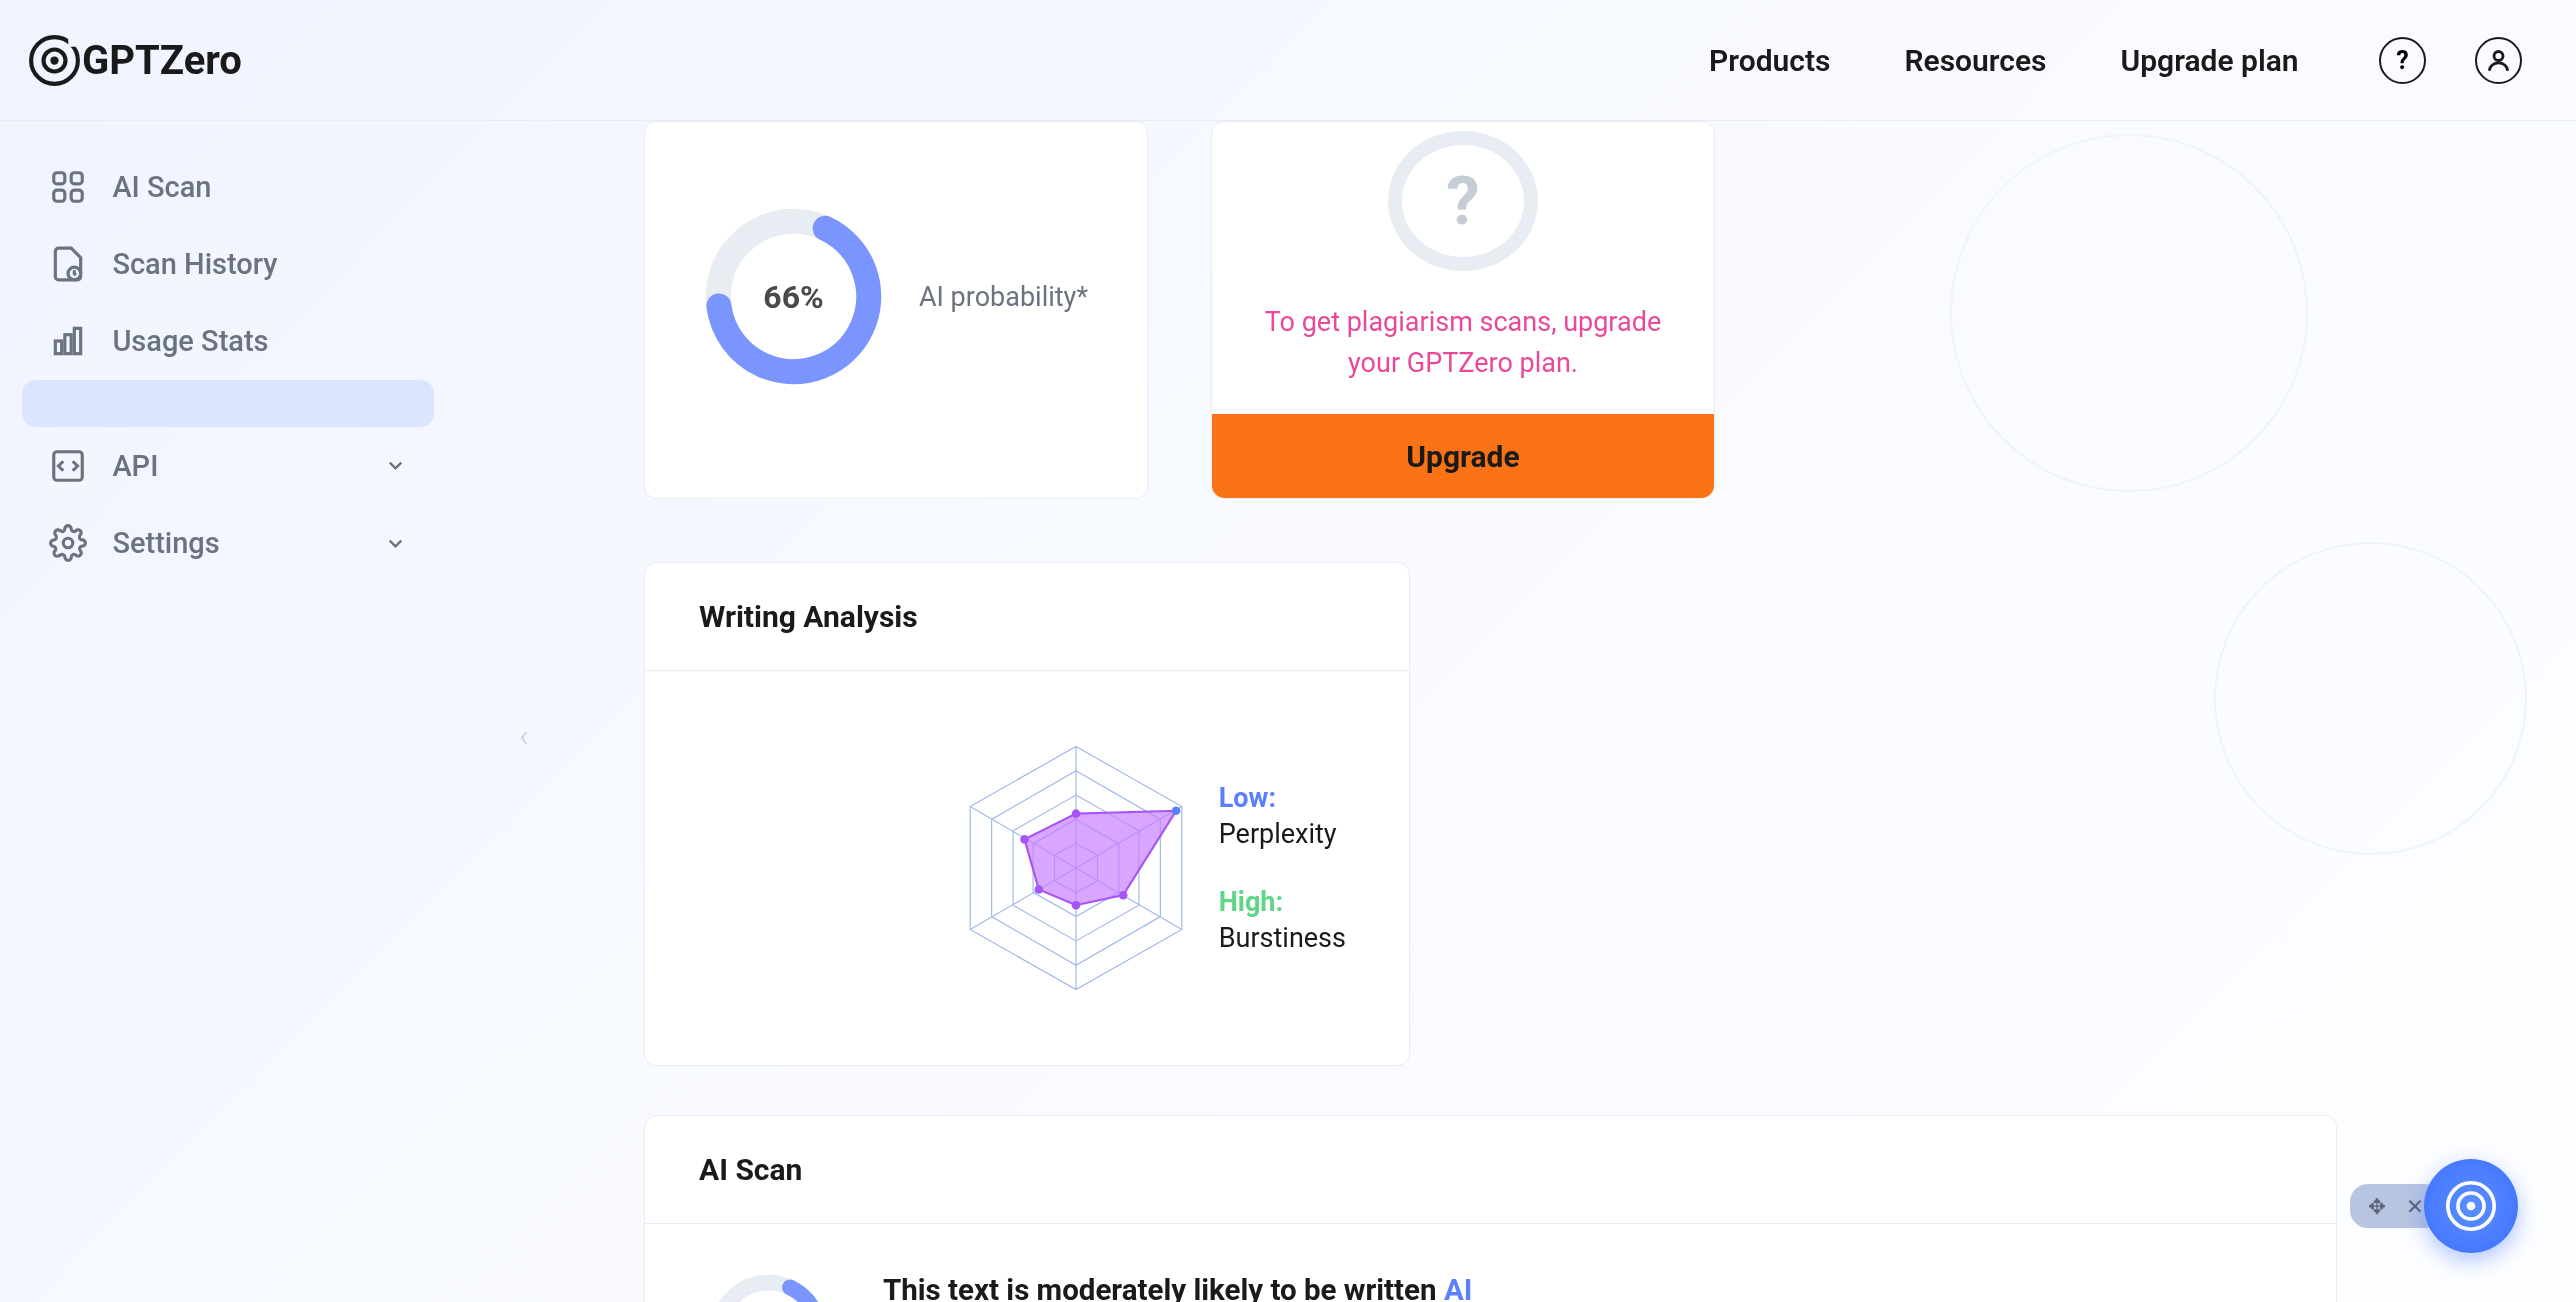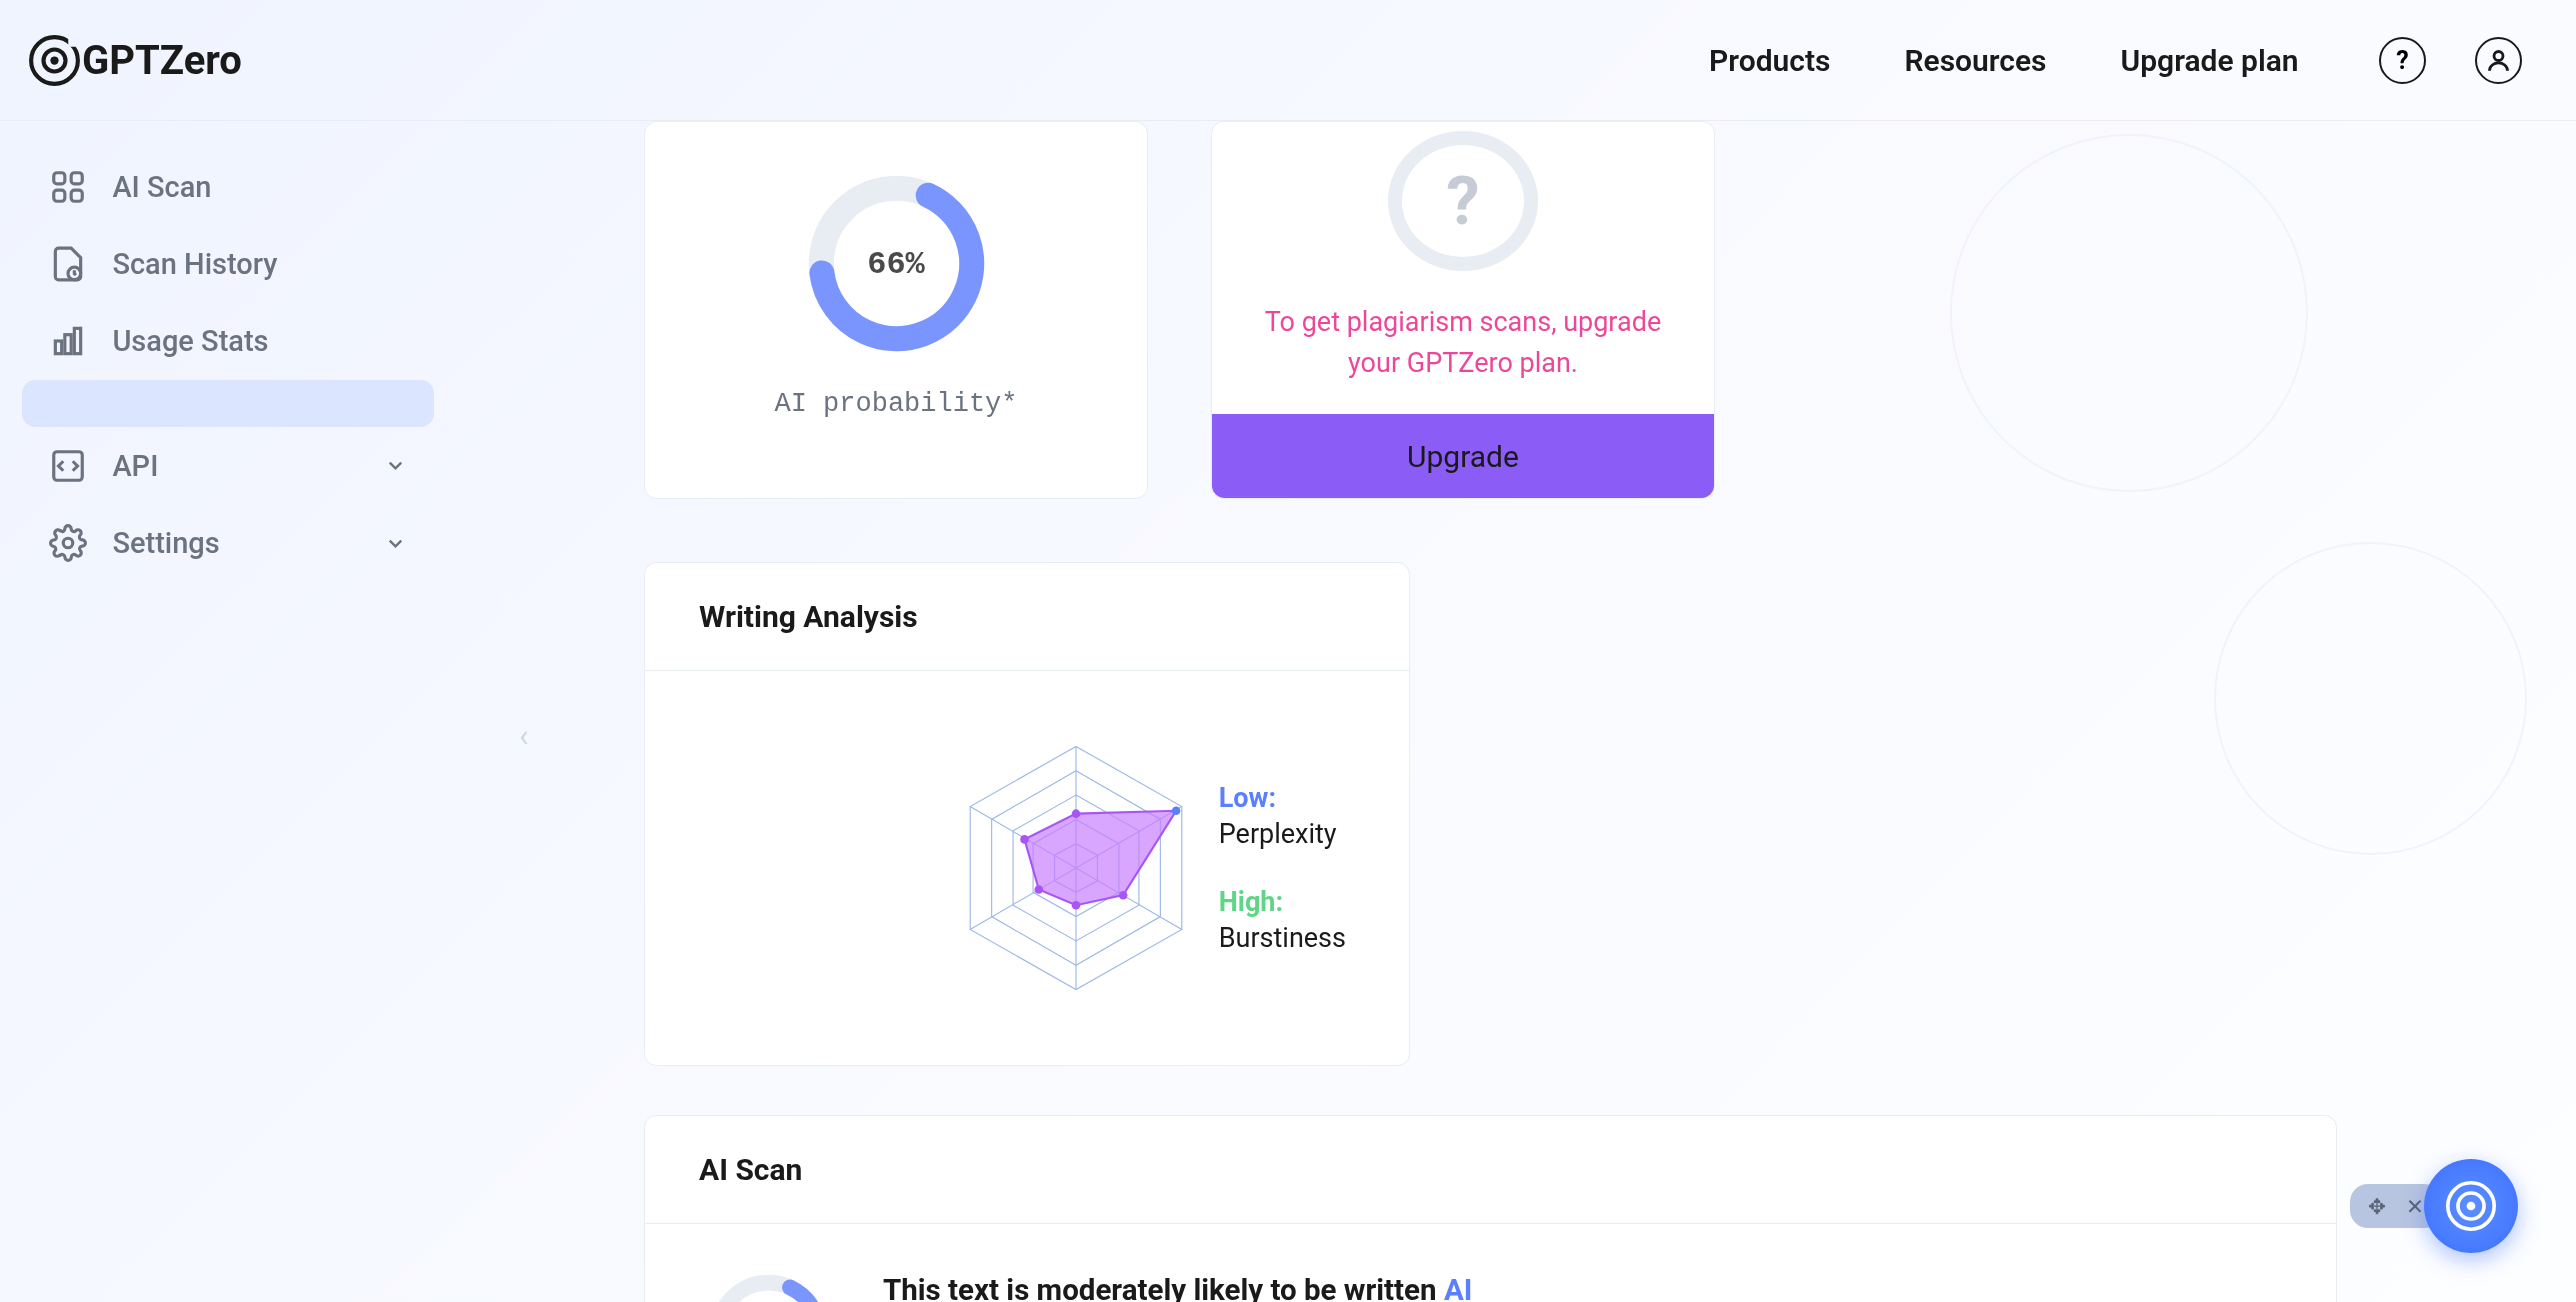--- a/index.html
+++ b/index.html
@@ -110,26 +110,25 @@
 }
 .card {
   background: #fff;
   border: 0.9px solid #e8ecf3;
   border-radius: 12.5px;
 }
 .prob-card {
   width: 504px;
   height: 410px;
   display: flex;
-  flex-direction: column;
+  flex-direction: row;
   align-items: center;
   justify-content: center;
   gap: 36px;
   padding-bottom: 27px;
-  font-family: Liberation Mono, monospace;
 }
 .prob-card-top {
   height: 378px;
   padding-top: 0px;
 }
 .ring-wrap {
   position: relative;
   width: 179px;
   height: 179px;
 }
@@ -170,28 +169,28 @@
 }
 .plagiarism-text {
   color: #ec4899;
   font-size: 27px;
   text-align: center;
   line-height: 1.5;
   padding: 0 36px;
   margin-bottom: 31px;
 }
 .upgrade-button {
-  background: #8b5cf6;
+  background: #f97316;
   width: 100%;
   height: 91px;
   display: flex;
   align-items: center;
   justify-content: center;
   font-size: 30px;
-  font-weight: 400;
+  font-weight: 700;
   color: #1a1a1a;
   border-radius: 0 0 12.5px 12.5px;
 }
 .analysis-card {
   width: 766px;
   margin-bottom: 49px;
 }
 .card-header {
   padding: 36px 54px;
   border-bottom: 0.9px solid #e8ecf3;

